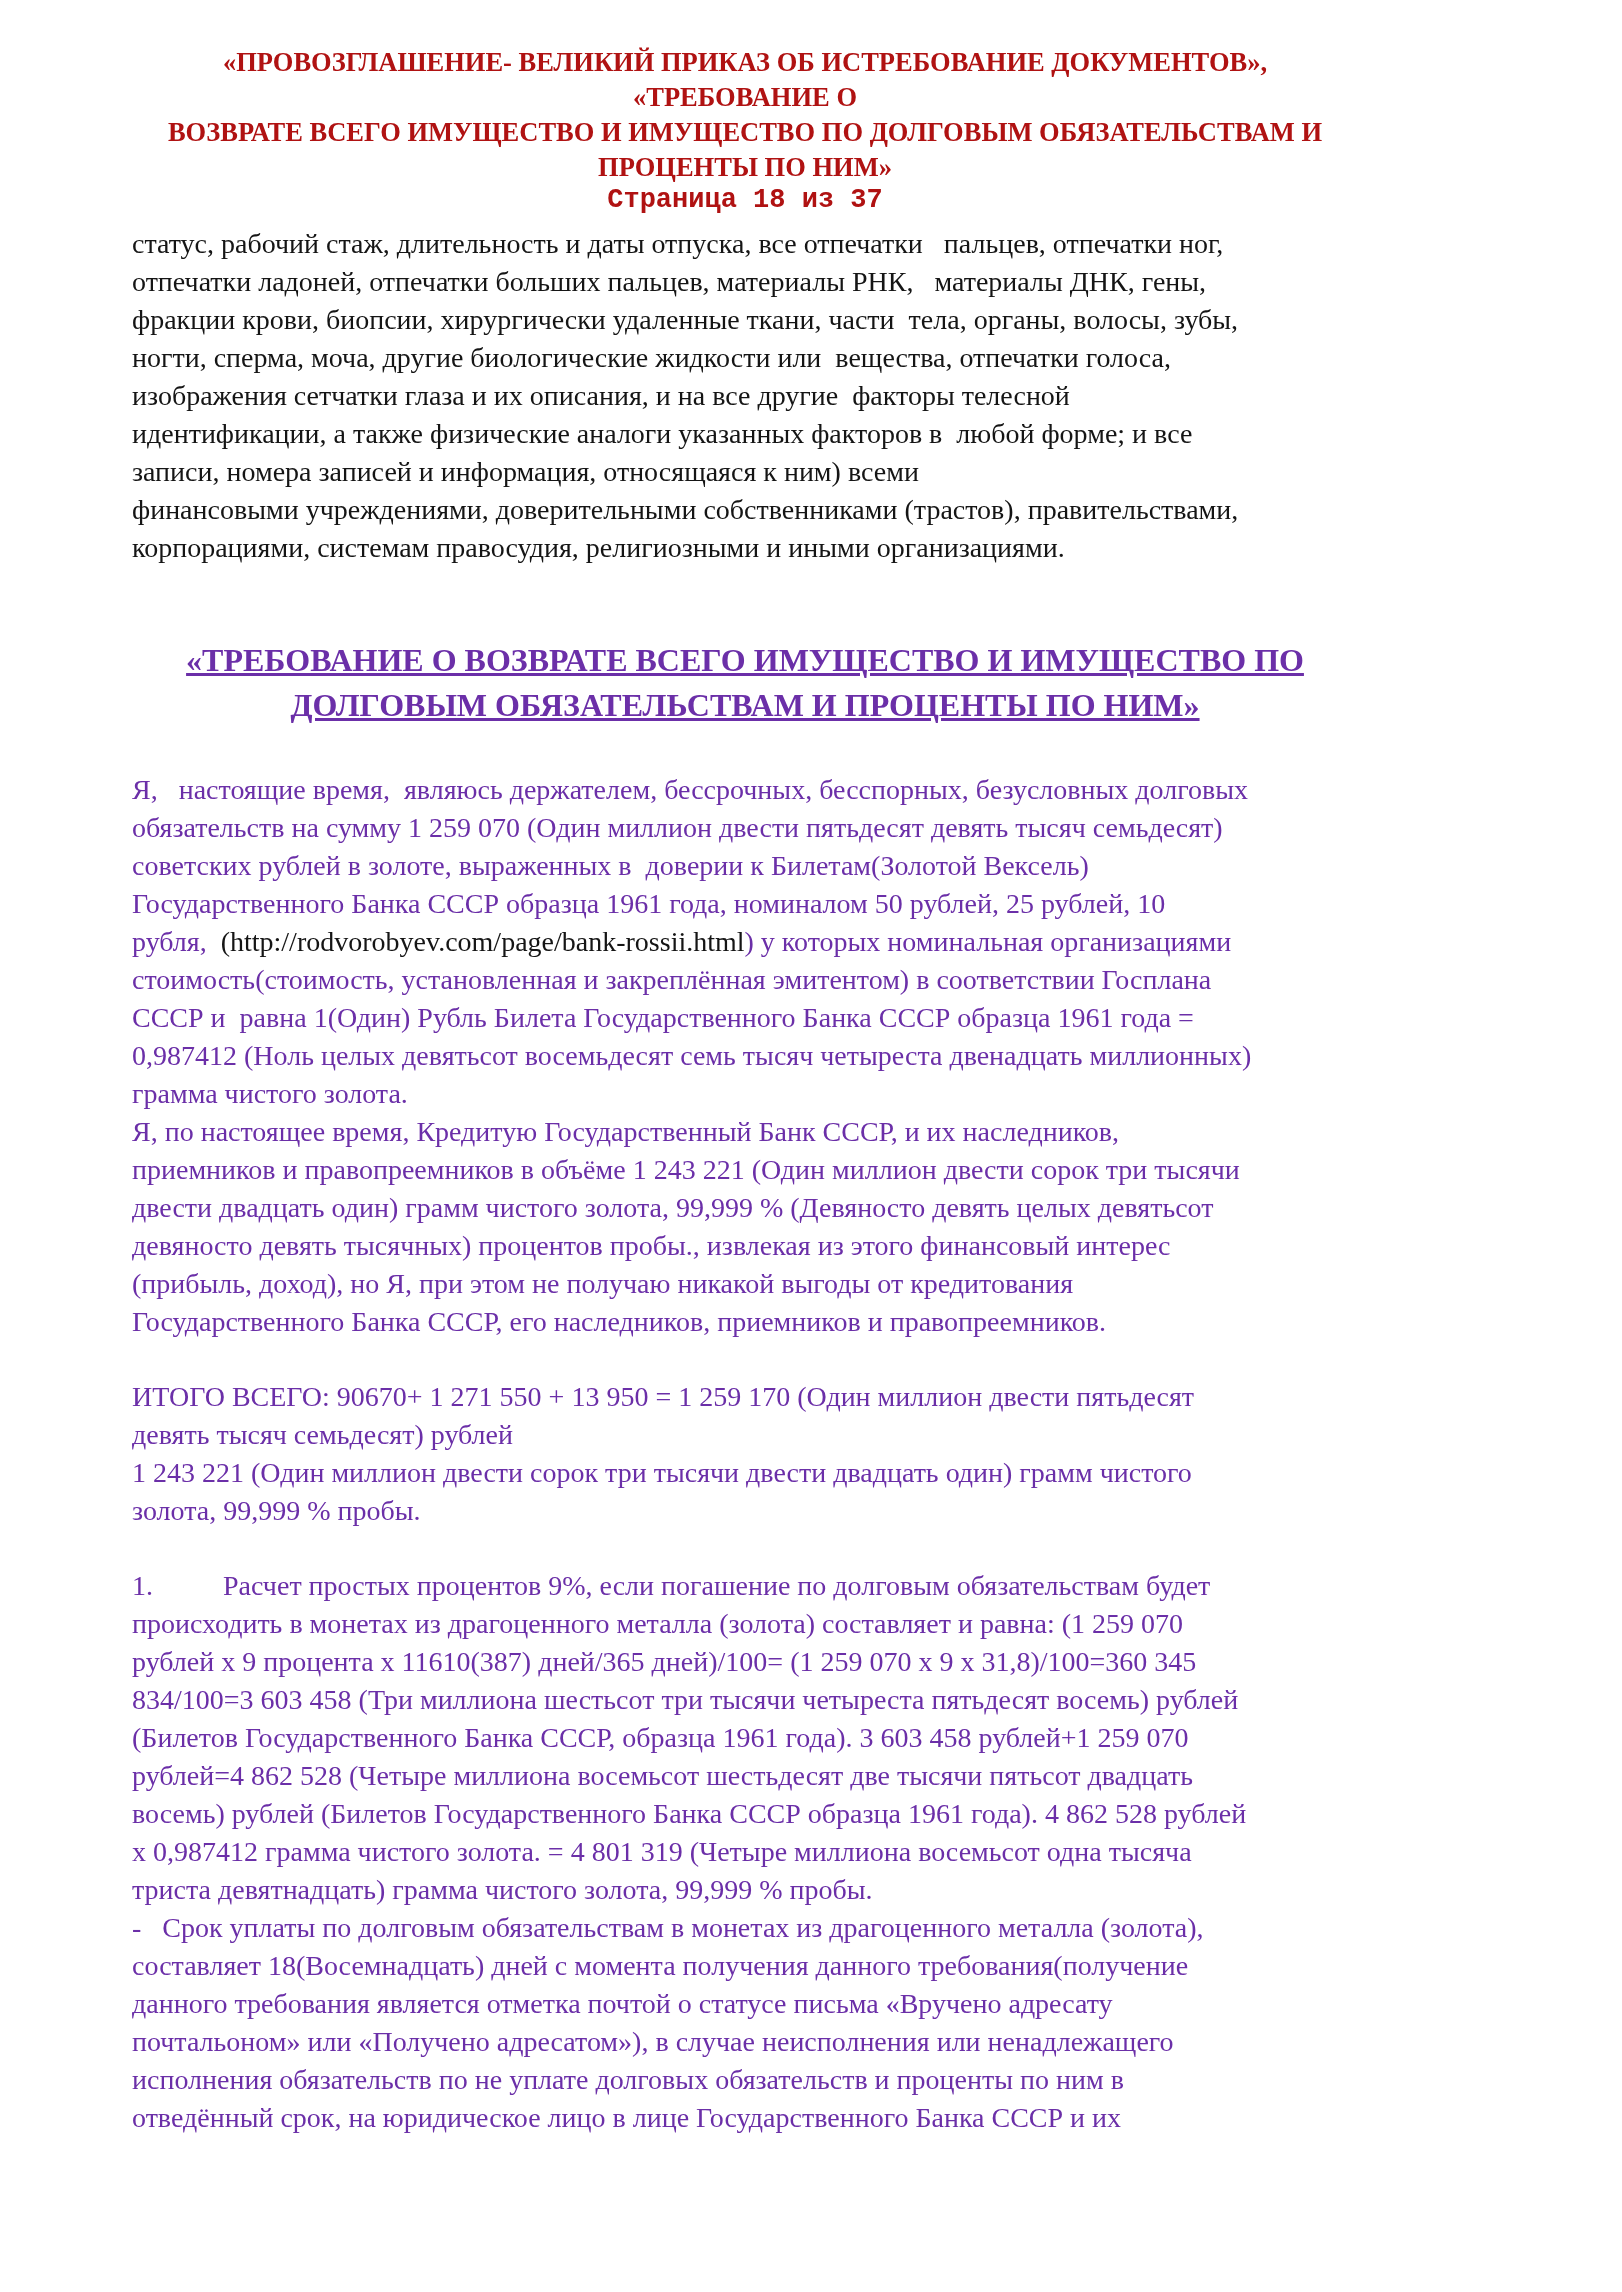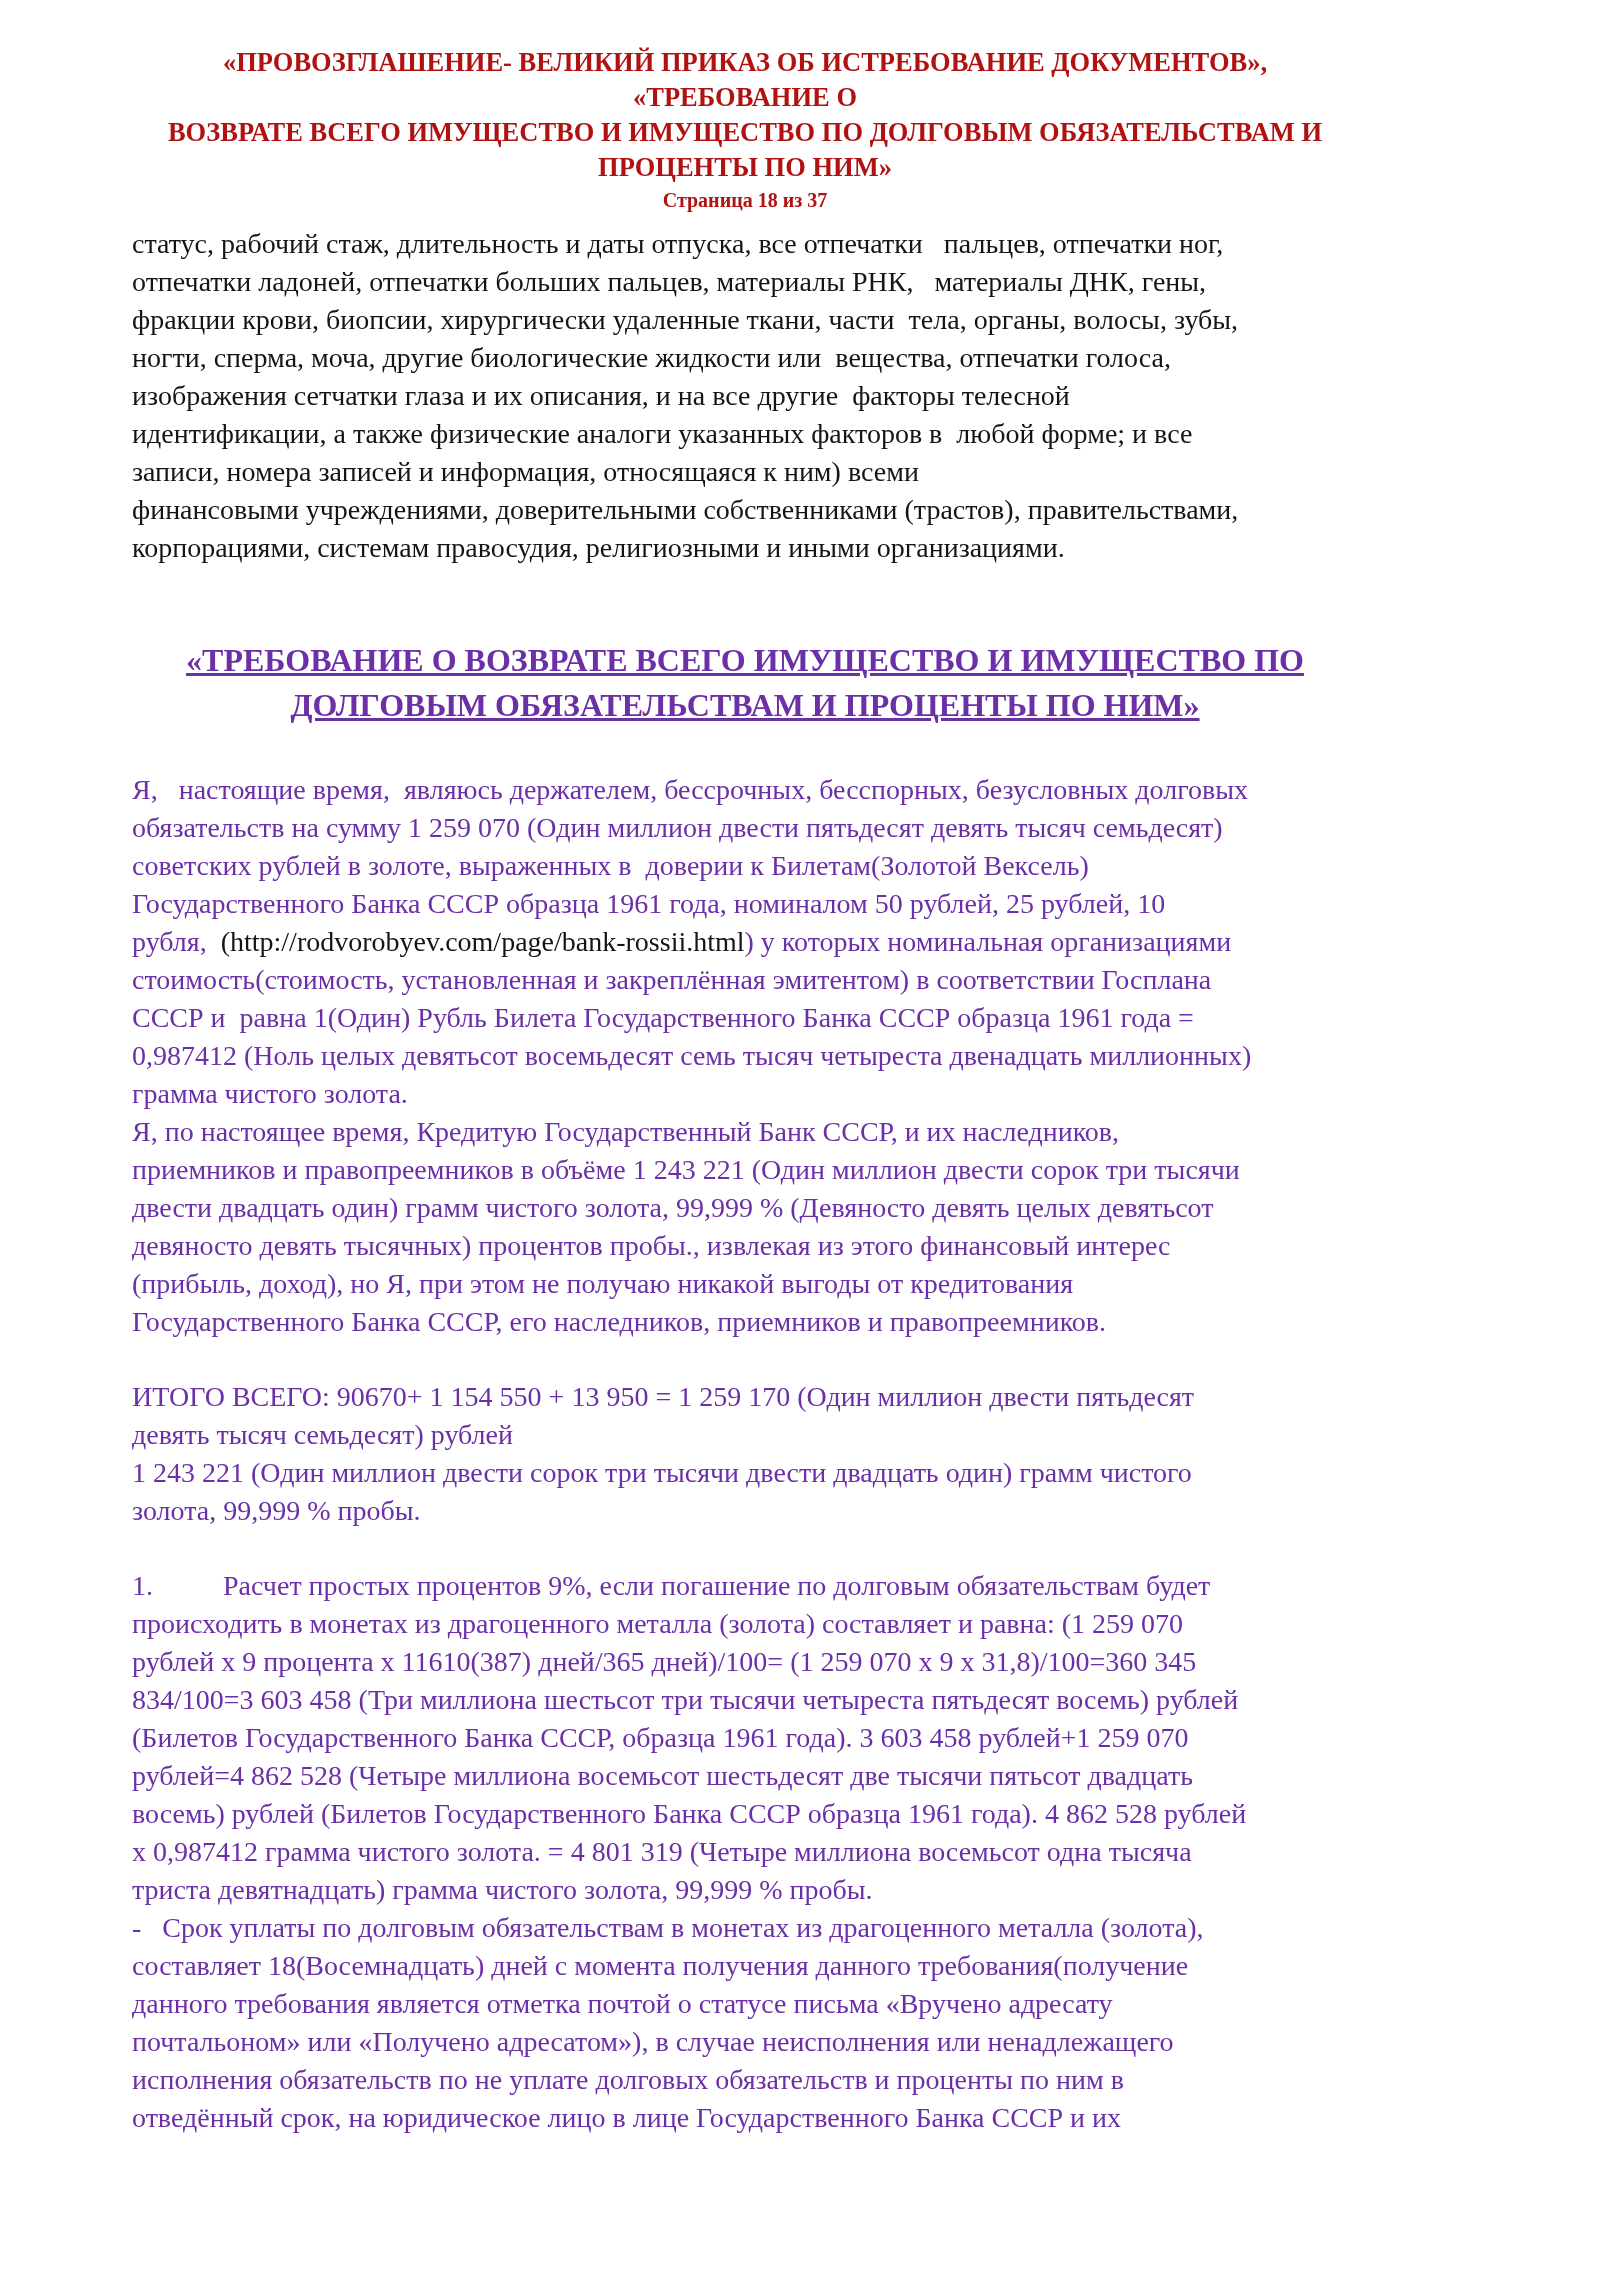--- a/index.html
+++ b/index.html
@@ -18,22 +18,23 @@
     font-weight: bold;
     text-align: center;
     font-size: 26.5px;
     line-height: 35px;
     white-space: pre-line;
   }
   .page-num {
     color: #B01212;
     font-weight: bold;
     text-align: center;
-    font-size: 20px;
+    font-size: 27px;
     line-height: 31px;
+    font-family: Liberation Mono, monospace;
   }
   .para {
     font-size: 28px;
     line-height: 38px;
     white-space: pre-wrap;
     margin: 0;
   }
   .black  { color: #151515; }
   .purple { color: #6B2FA8; }
   .black-inline { color: #151515; }
@@ -88,21 +89,21 @@
 грамма чистого золота.</span></div>
 
   <div class="para purple credit-para">Я, по настоящее время, Кредитую Государственный Банк СССР, и их наследников,
 приемников и правопреемников в объёме 1 243 221 (Один миллион двести сорок три тысячи
 двести двадцать один) грамм чистого золота, 99,999 % (Девяносто девять целых девятьсот
 девяносто девять тысячных) процентов пробы., извлекая из этого финансовый интерес
 (прибыль, доход), но Я, при этом не получаю никакой выгоды от кредитования
 Государственного Банка СССР, его наследников, приемников и правопреемников.</div>
 
 
-  <div class="para purple itogo-para">ИТОГО ВСЕГО: 90670+ 1 154 550 + 13 950 = 1 259 170 (Один миллион двести пятьдесят
+  <div class="para purple itogo-para">ИТОГО ВСЕГО: 90670+ 1 271 550 + 13 950 = 1 259 170 (Один миллион двести пятьдесят
 девять тысяч семьдесят) рублей
 1 243 221 (Один миллион двести сорок три тысячи двести двадцать один) грамм чистого
 золота, 99,999 % пробы.</div>
 
   <div class="para purple calc-item">1.          Расчет простых процентов 9%, если погашение по долговым обязательствам будет
 происходить в монетах из драгоценного металла (золота) составляет и равна: (1 259 070
 рублей х 9 процента х 11610(387) дней/365 дней)/100= (1 259 070 х 9 х 31,8)/100=360 345
 834/100=3 603 458 (Три миллиона шестьсот три тысячи четыреста пятьдесят восемь) рублей
 (Билетов Государственного Банка СССР, образца 1961 года). 3 603 458 рублей+1 259 070
 рублей=4 862 528 (Четыре миллиона восемьсот шестьдесят две тысячи пятьсот двадцать

